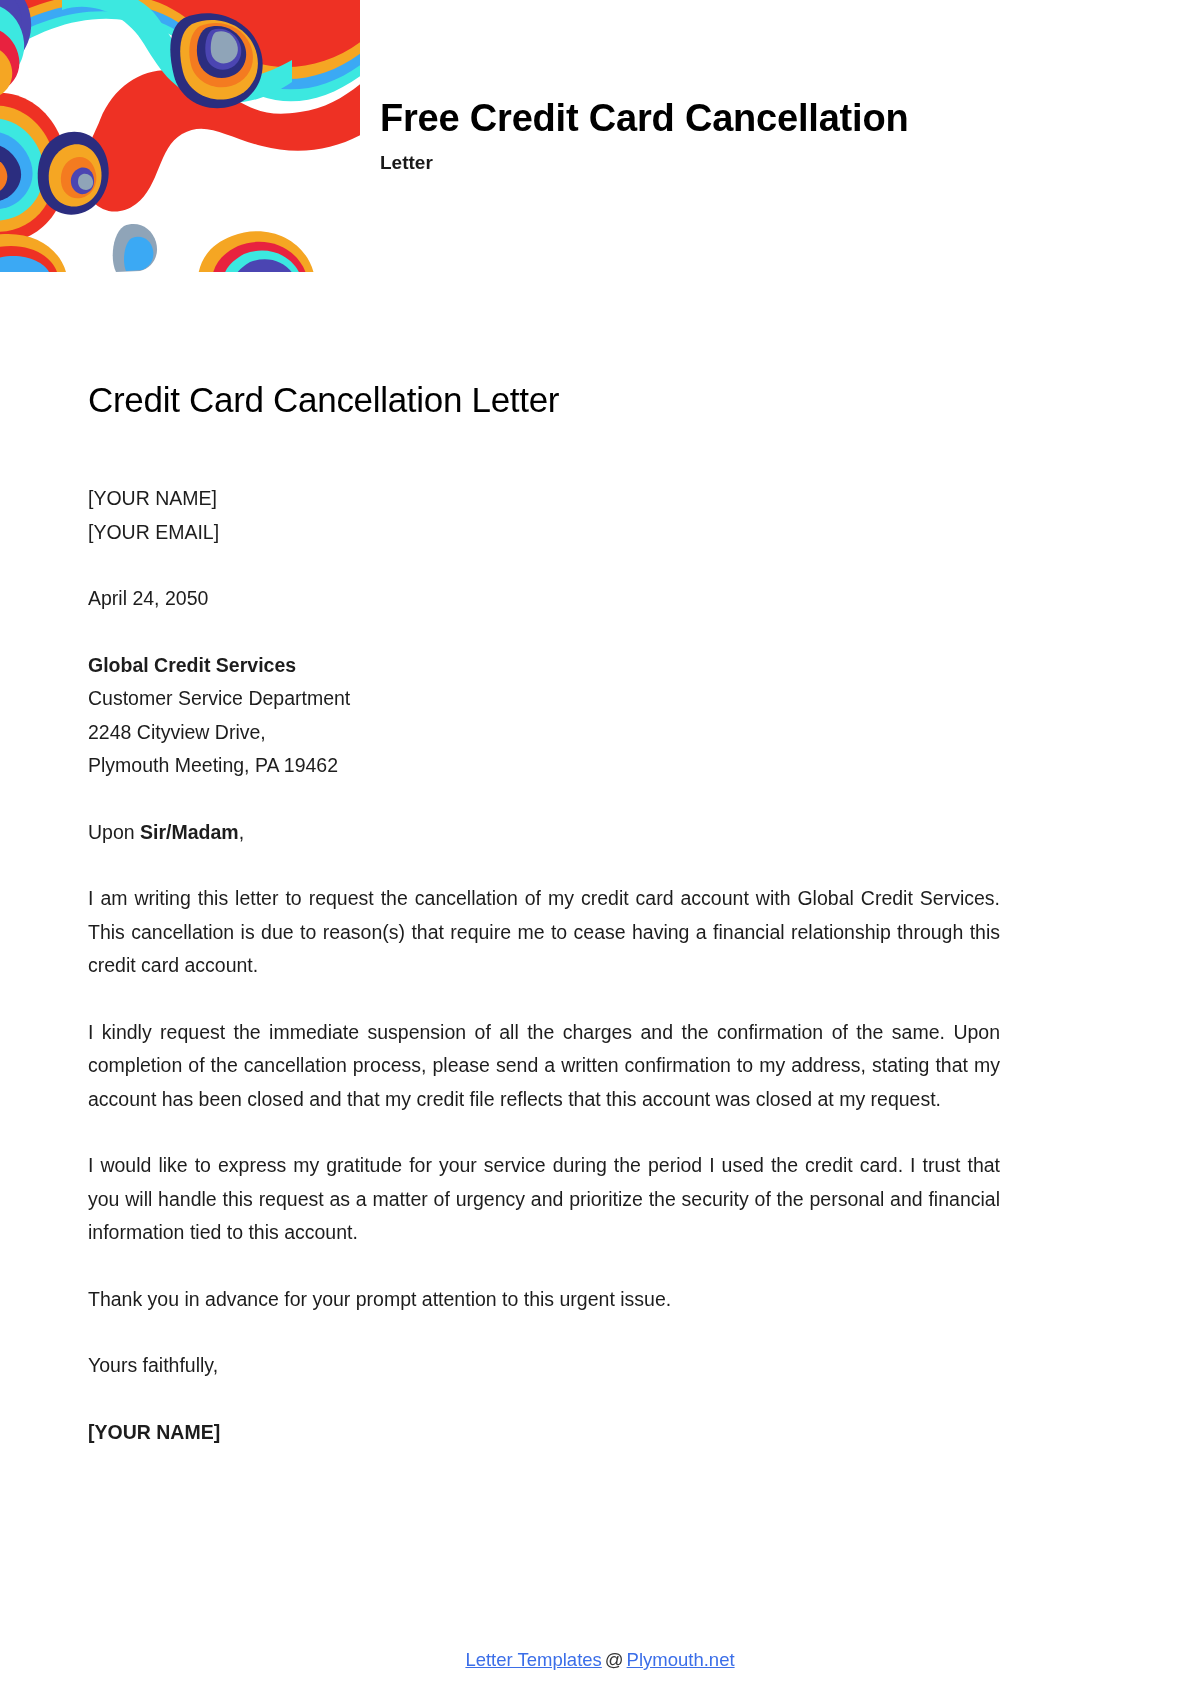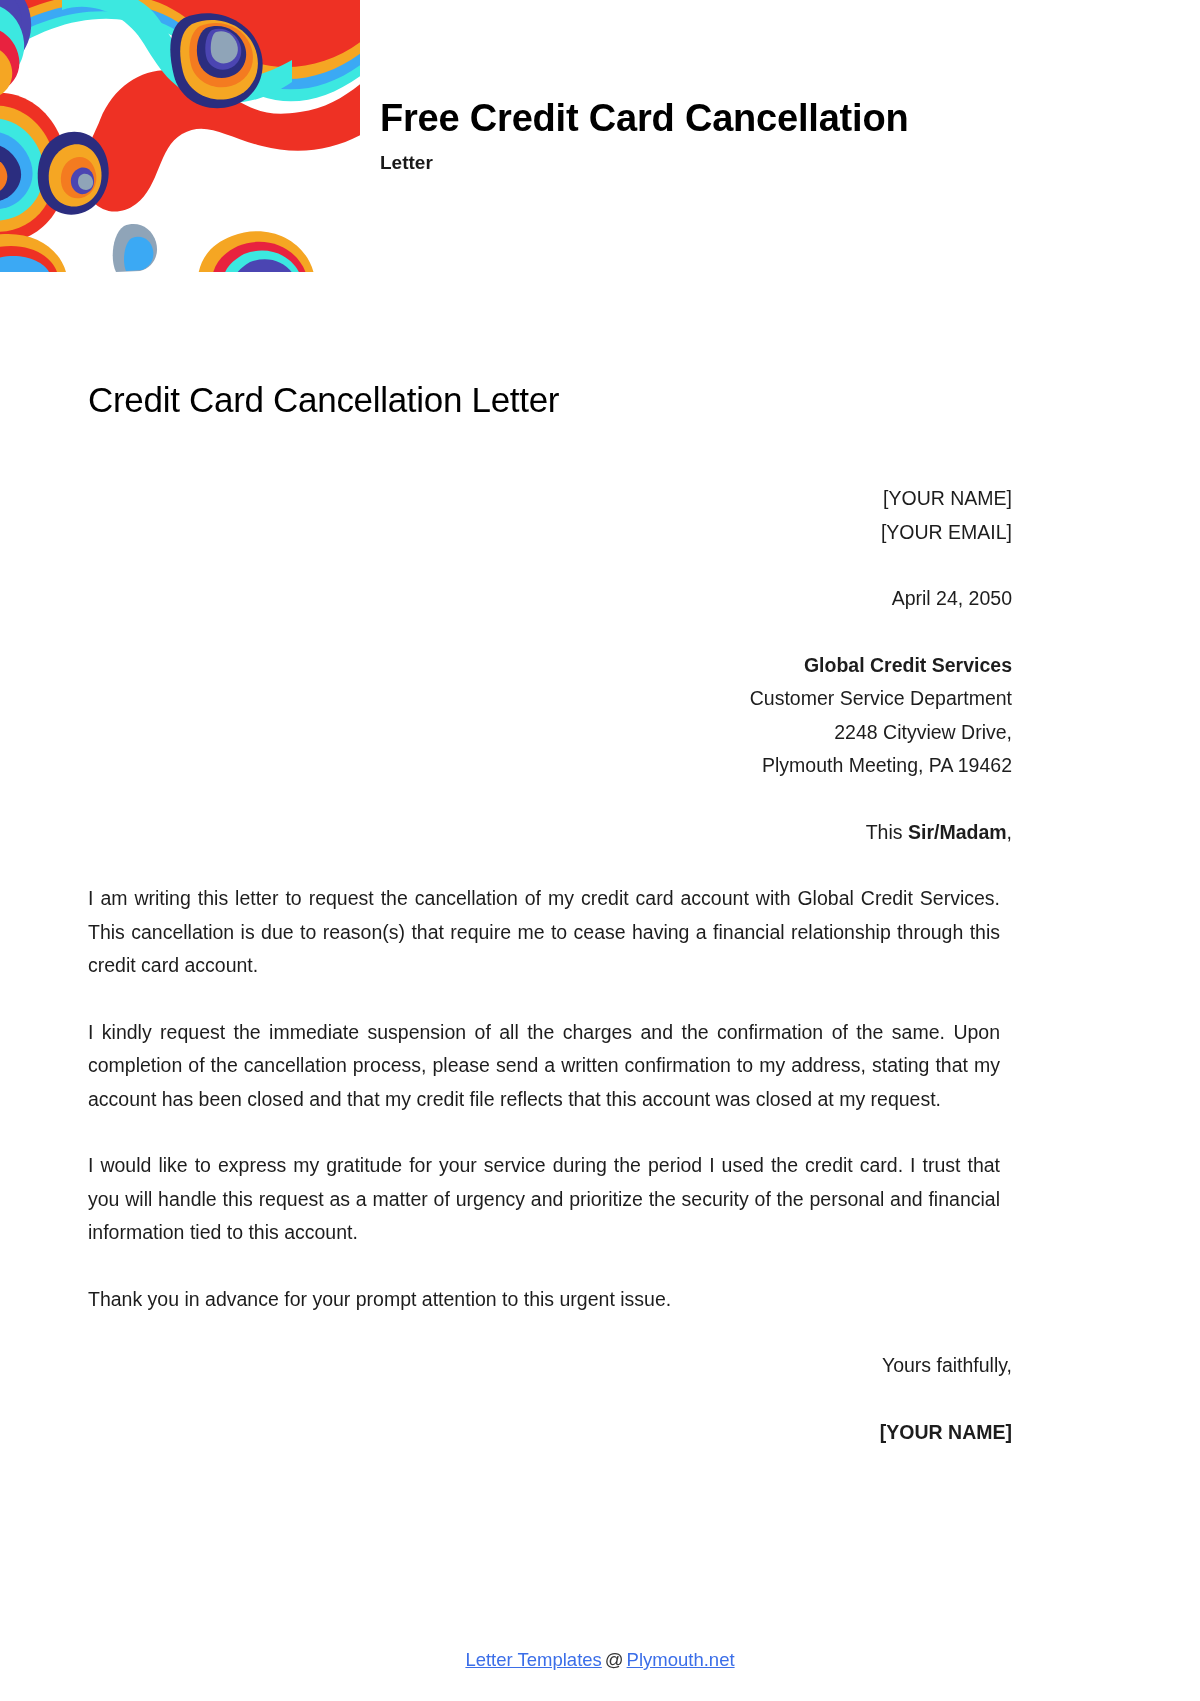--- a/index.html
+++ b/index.html
@@ -63,21 +63,20 @@
     font-weight: normal;
     color: #000000;
     text-align: left;
     letter-spacing: -0.3px;
     margin: 0 0 62px 0;
   }
   .block {
     font-size: 19.5px;
     line-height: 33.5px;
     color: #1d1d1d;
-    text-align: right;
   }
   .block.gap { margin-bottom: 33px; }
   .block .bold { font-weight: bold; }
 
   .para {
     font-size: 19.5px;
     line-height: 33.5px;
     color: #1d1d1d;
     text-align: justify;
     margin: 0 12px 33px 0;
@@ -212,21 +211,21 @@
 
   <div class="block gap">April 24, 2050</div>
 
   <div class="block gap">
     <div class="bold">Global Credit Services</div>
     <div>Customer Service Department</div>
     <div>2248 Cityview Drive,</div>
     <div>Plymouth Meeting, PA 19462</div>
   </div>
 
-  <div class="block gap"><span>This </span><span class="bold">Sir/Madam</span><span>,</span></div>
+  <div class="block gap"><span>Upon </span><span class="bold">Sir/Madam</span><span>,</span></div>
 
   <p class="para">I am writing this letter to request the cancellation of my credit card account with Global Credit Services. This cancellation is due to reason(s) that require me to cease having a financial relationship through this credit card account.</p>
   <p class="para">I kindly request the immediate suspension of all the charges and the confirmation of the same. Upon completion of the cancellation process, please send a written confirmation to my address, stating that my account has been closed and that my credit file reflects that this account was closed at my request.</p>
   <p class="para">I would like to express my gratitude for your service during the period I used the credit card. I trust that you will handle this request as a matter of urgency and prioritize the security of the personal and financial information tied to this account.</p>
   <p class="para">Thank you in advance for your prompt attention to this urgent issue.</p>
 
   <div class="block gap">Yours faithfully,</div>
 
   <div class="block sig-name">[YOUR NAME]</div>
 </div>

